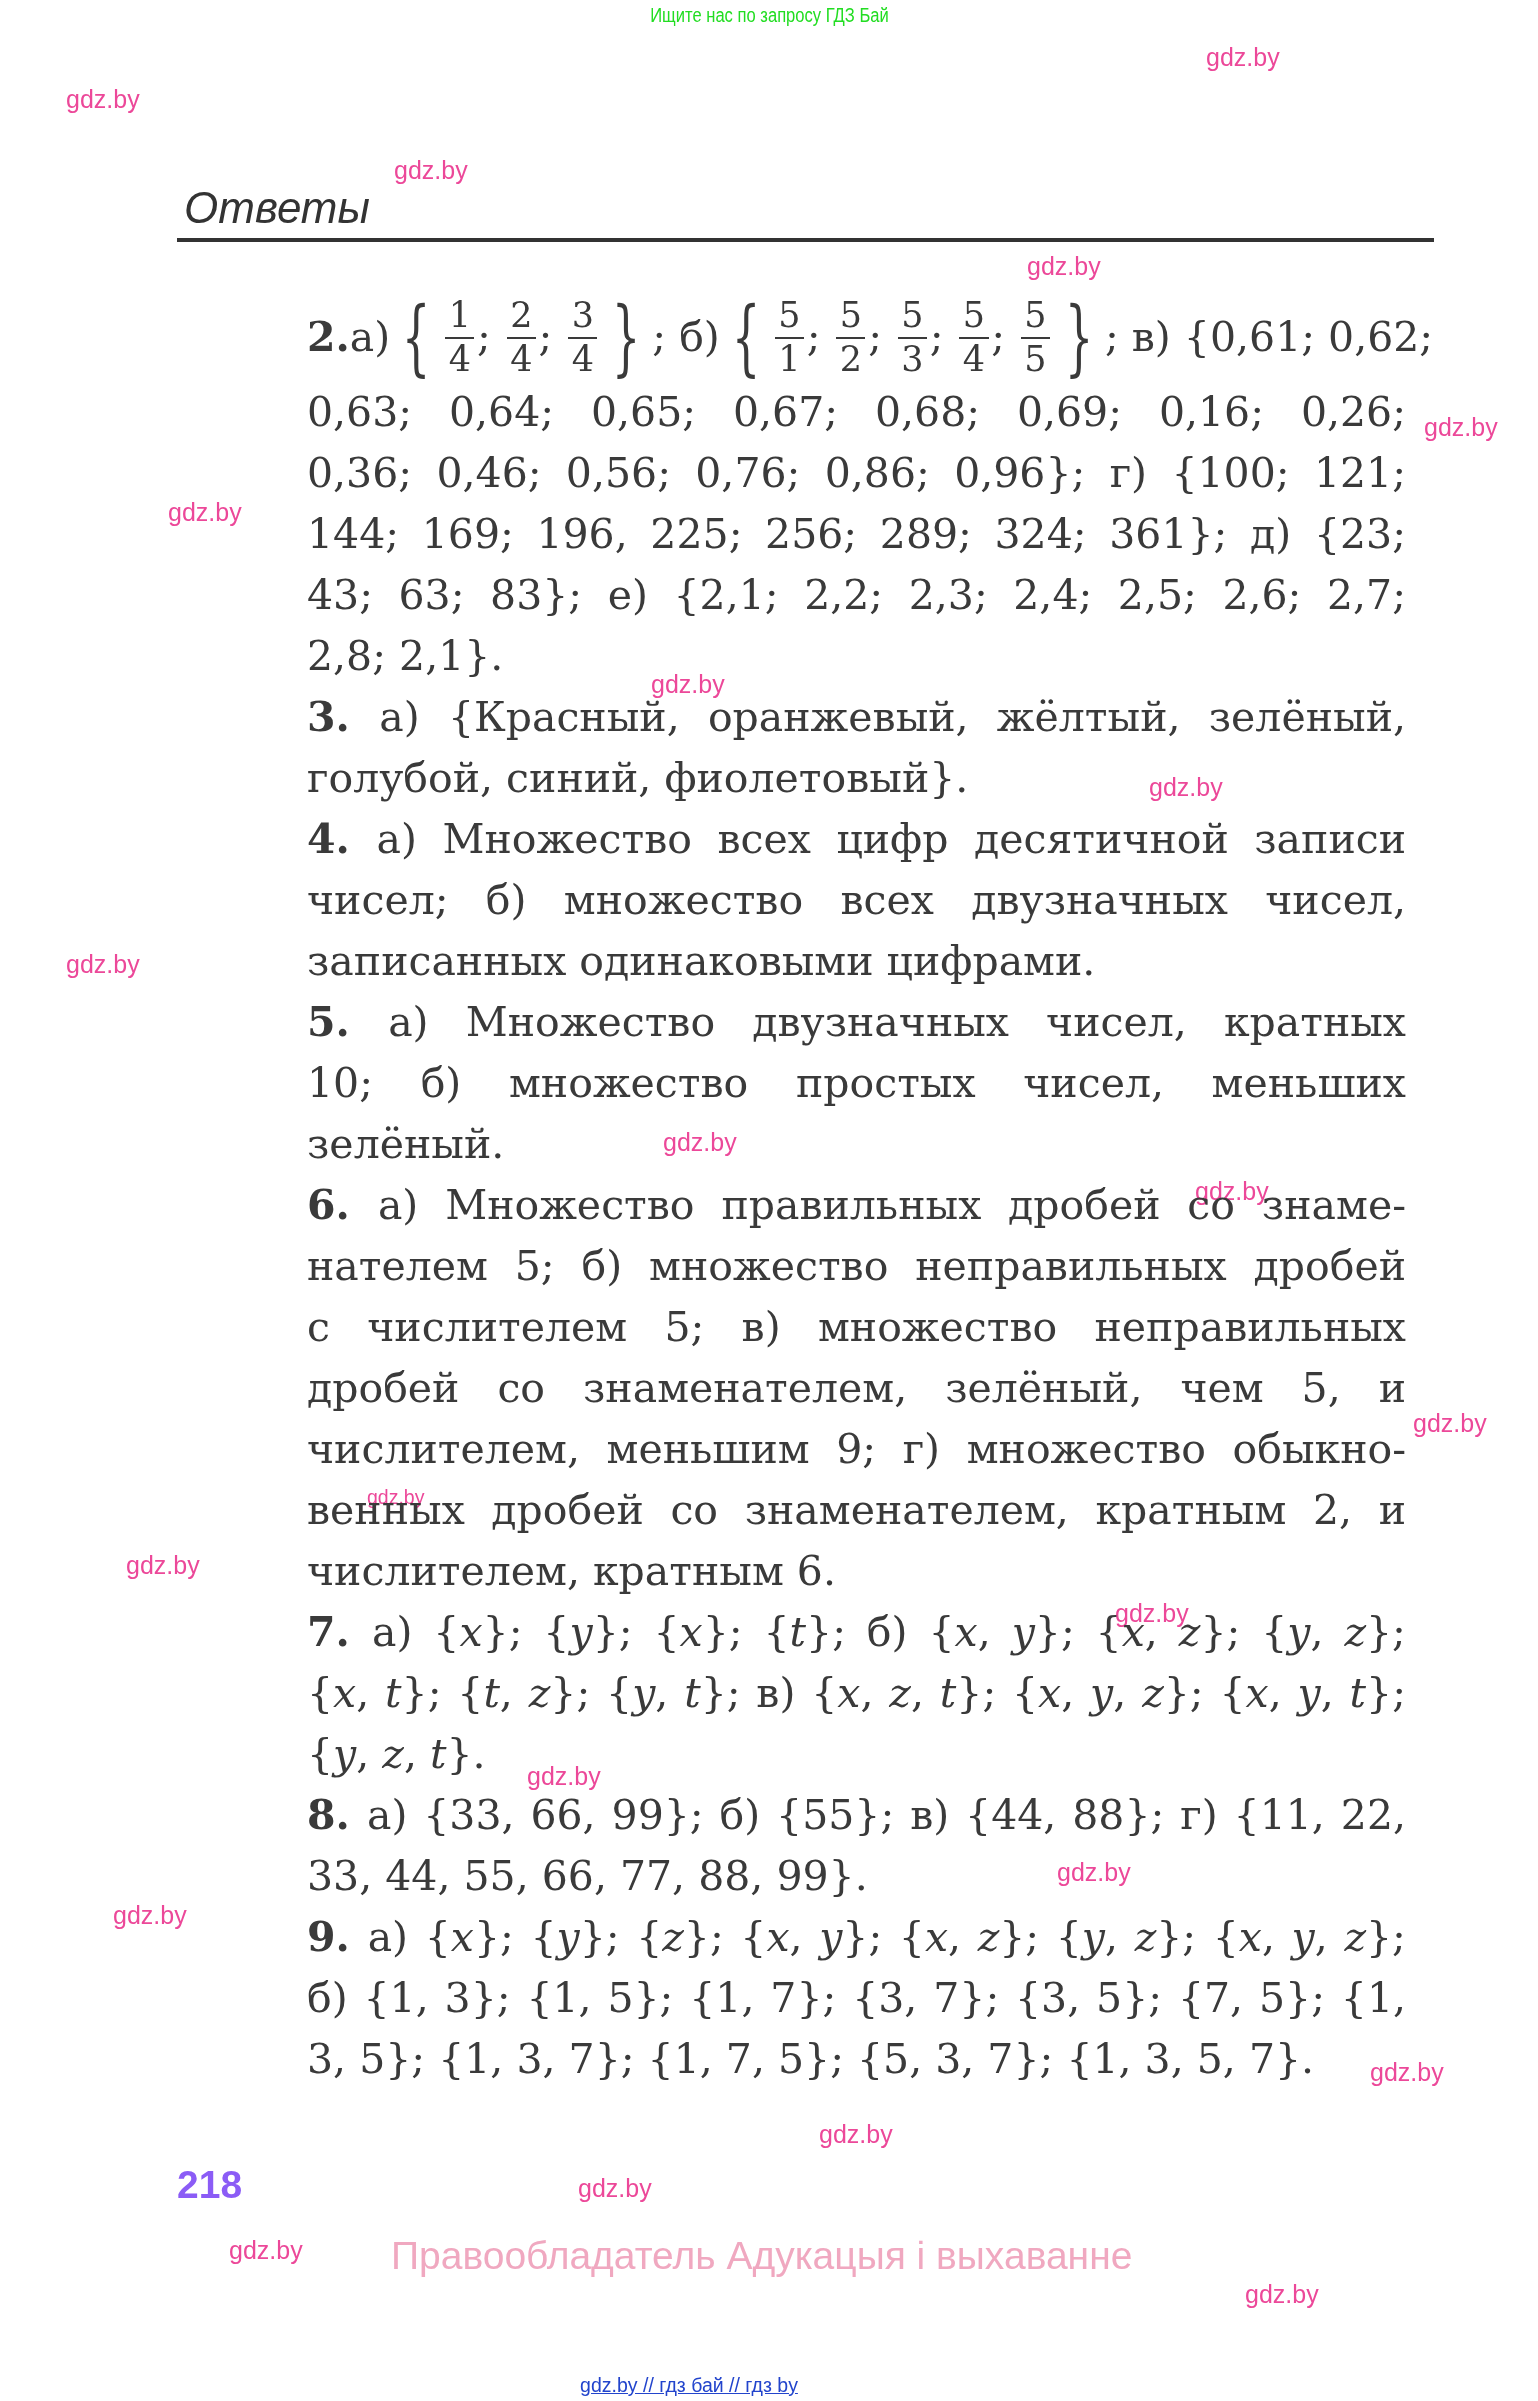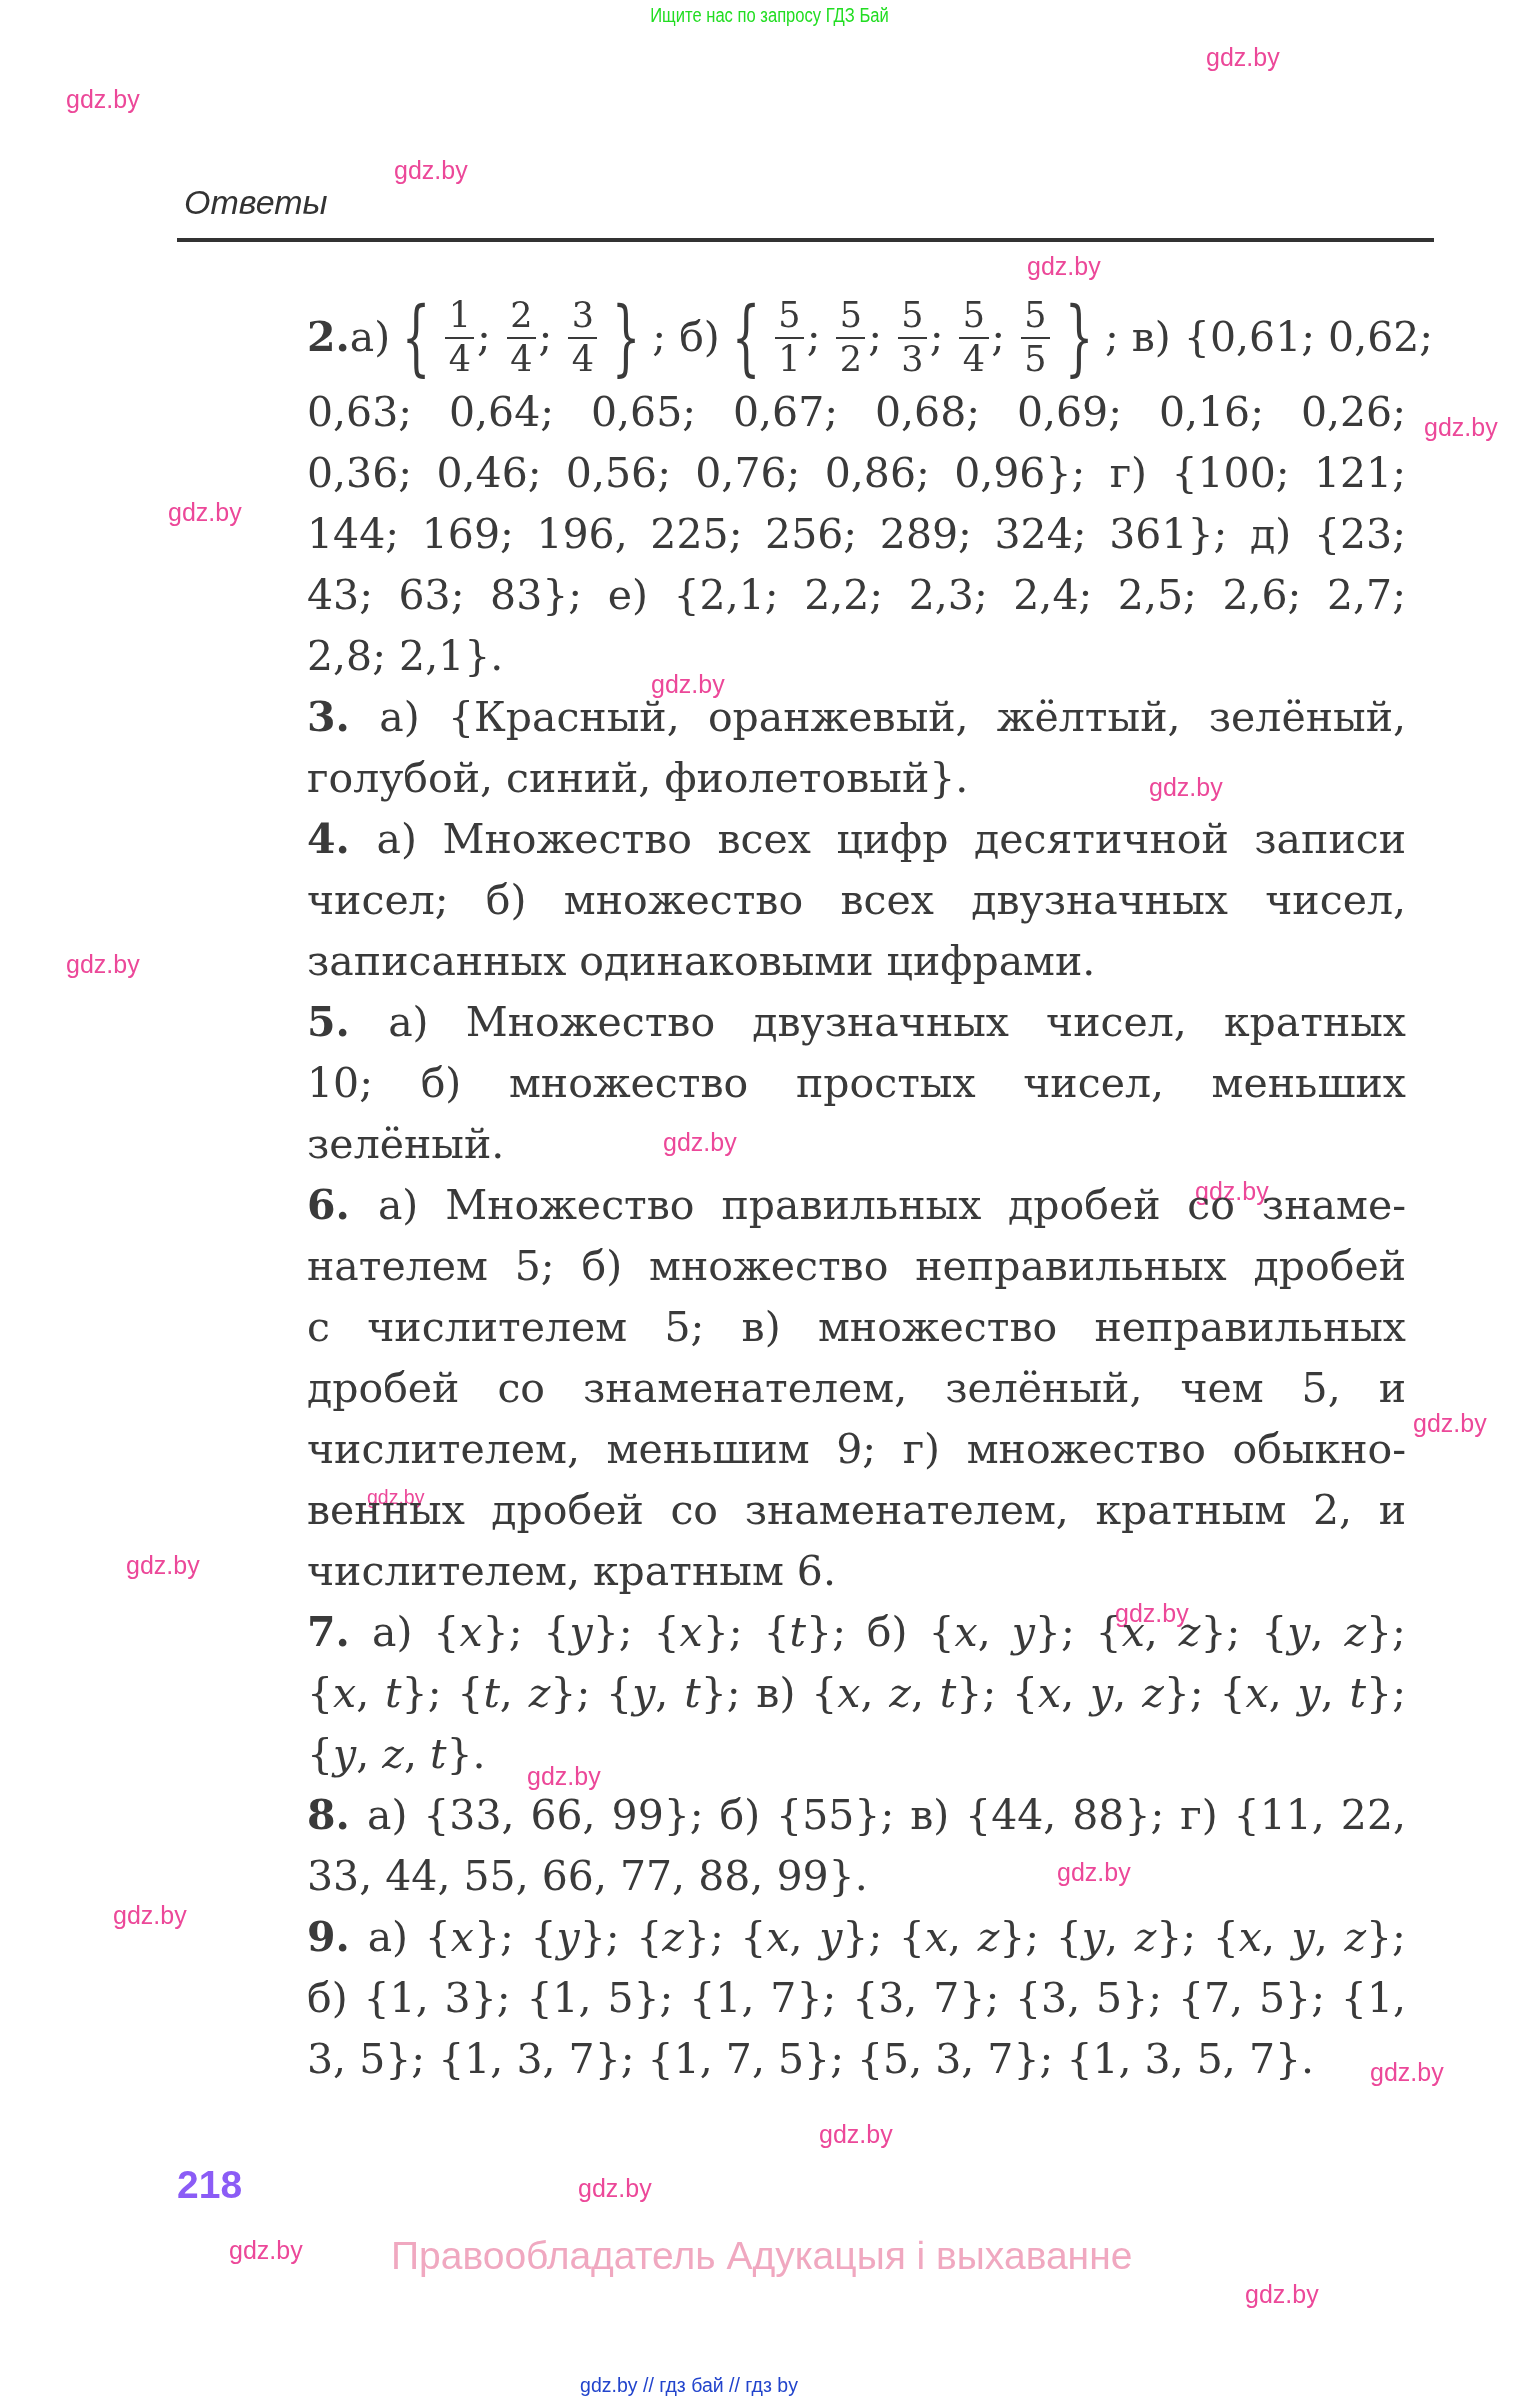--- a/index.html
+++ b/index.html
@@ -1,34 +1,34 @@
 <!DOCTYPE html>
 <html style="font-size:14px"><head>
 <meta charset="utf-8">
 <style>
   html, body { margin:0; padding:0; background:#ffffff; }
   body { width:1539px; height:2401px; position:relative; overflow:hidden; font-family:"DejaVu Serif", serif; color:#333333; }
   .wm { position:absolute; font-family:"Liberation Sans", sans-serif; font-size:25px; color:#ec4899; white-space:nowrap; }
   .wm.small { font-size:19.5px; }
   .top-banner { position:absolute; left:0; width:1539px; top:3.5px; text-align:center; font-family:"Liberation Sans", sans-serif; font-size:19.5px; color:#22dd22; transform:scaleX(0.85); }
-  .running-head { position:absolute; left:184px; top:183px; font-family:"Liberation Sans", sans-serif; font-style:italic; font-size:34px; color:#333; }
+  .running-head { position:absolute; left:184px; top:183px; font-family:"Liberation Sans", sans-serif; font-style:italic; font-size:44px; color:#333; }
   .rule { position:absolute; left:177px; top:238px; width:1257px; height:3.5px; background:#333; }
   .answers { position:absolute; left:307px; top:293px; width:1099px; font-family:"DejaVu Serif", serif; font-size:41px; color:#3a3a3a; }
   .line { height:61px; line-height:61px; white-space:nowrap; text-align:justify; text-align-last:justify; }
   .line.last { text-align-last:left; }
   .line.tall { height:89px; display:flex; align-items:center; justify-content:space-between; }
   .num { font-weight:bold; }
   .frac { display:inline-flex; flex-direction:column; align-items:center; vertical-align:middle; line-height:1; font-size:35px; margin:0 2.7px; }
   .frac .n { padding:0 3.5px 3.5px; border-bottom:2.7px solid #3a3a3a; }
   .frac .d { padding:3.5px 3.5px 0; }
   .bigbrace { font-size:82px; font-weight:100; line-height:1; vertical-align:middle; transform:scaleX(0.55); display:inline-block; }
   .group { display:inline-flex; align-items:center; }
   .page-number { position:absolute; left:177px; top:2163px; font-family:"Liberation Sans", sans-serif; font-weight:bold; font-size:39px; color:#8b5cf6; }
   .rights { position:absolute; left:347px; top:2234px; font-family:"Liberation Sans", sans-serif; font-size:39px; color:#f0a8c0;margin-left:44px; }
-  .footer { position:absolute; left:0; width:1378px; top:2374px; text-align:center; font-family:"Liberation Sans", sans-serif; font-size:19.5px; color:#2244cc; }
+  .footer { position:absolute; left:0; width:1378px; top:2374px; text-align:center; font-family:"Liberation Sans", sans-serif; font-size:19.5px; color:#2244cc;text-decoration:underline; }
 </style>
 </head>
 <body>
 
 <div class="top-banner">Ищите нас по запросу ГДЗ Бай</div>
 
 <div class="running-head">Ответы</div>
 <div class="rule"></div>
 
 <div id="wm-layer">

